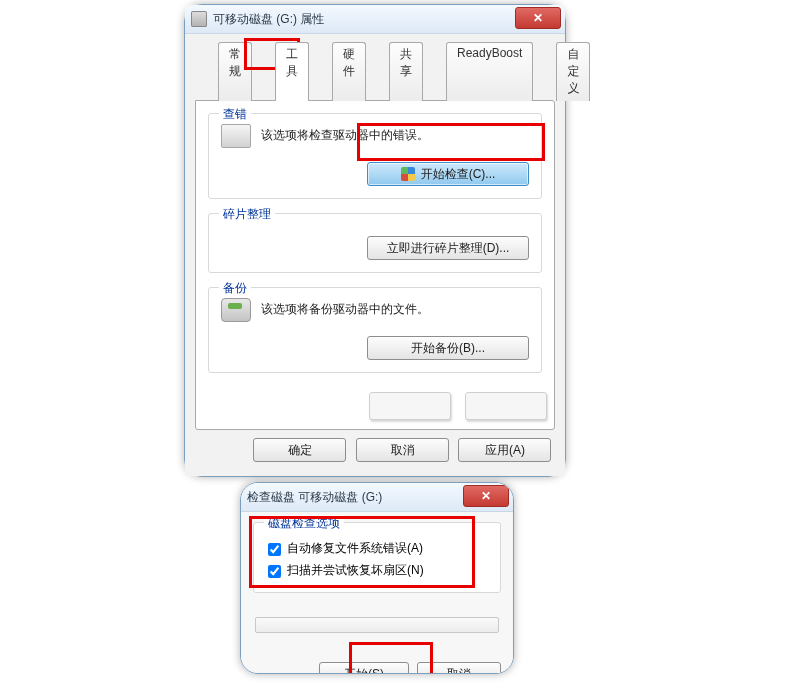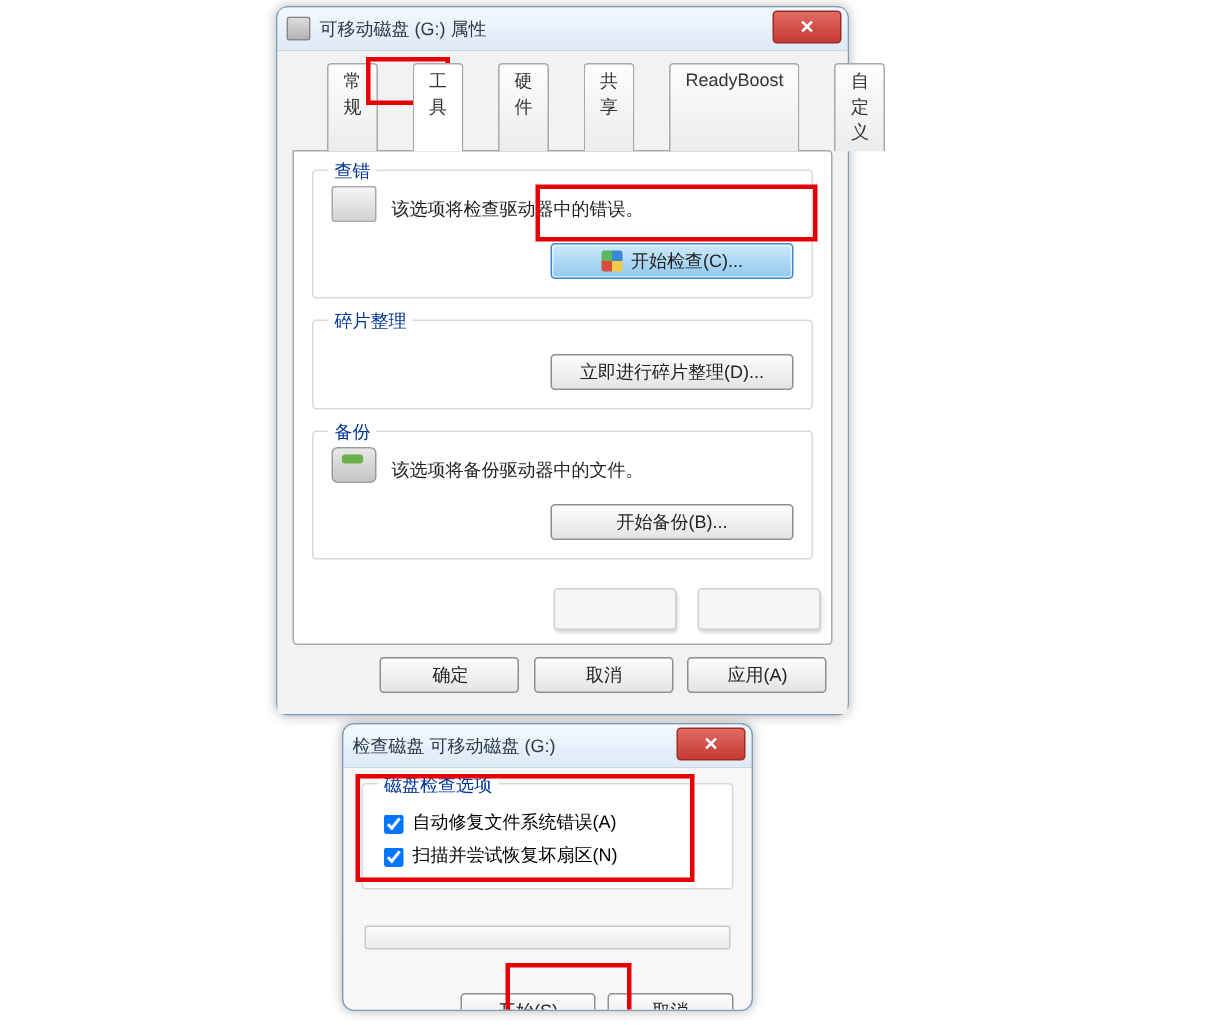--- a/index.html
+++ b/index.html
@@ -9,21 +9,21 @@
     font-size: 12px;
     background: #fff;
     width: 804px;
     height: 683px;
     position: relative;
   }
   .window {
     position: absolute;
     background: linear-gradient(#f7fbff, #e9f1f8);
     border: 1px solid #7a9ebc;
-    border-radius: 8px;
+    border-radius: 18px;
     box-shadow: 0 0 8px rgba(0,0,0,0.3);
   }
   .titlebar {
     height: 28px;
     background: linear-gradient(#f4f9ff, #dde9f6);
     border-bottom: 1px solid #c9d7e5;
     border-radius: 6px 6px 0 0;
     display: flex;
     align-items: center;
     padding: 0 6px;
@@ -95,21 +95,21 @@
     background: #fff;
   }
   .groupbox .legend {
     position: absolute;
     top: -8px;
     left: 10px;
     background: #fff;
     padding: 0 4px;
     color: #003399;
   }
-  .grouprow { display: flex; align-items: flex-end; gap: 10px; }
+  .grouprow { display: flex; align-items: center; gap: 10px; }
   .grouprow .icon {
     width: 28px; height: 22px; margin-top: 2px;
     flex: 0 0 auto;
   }
   .grouprow .desc { color: #222; }
   .btnrow { text-align: right; margin-top: 14px; }
   .winbtn {
     display: inline-flex;
     align-items: center;
     justify-content: center;
@@ -264,21 +264,21 @@
 
   <div class="ghost-buttons">
     <div class="gb"></div>
     <div class="gb"></div>
   </div>
 
   <div class="redbox" style="left:59px; top:33px; width:50px; height:26px;"></div>
   <div class="redbox" style="left:172px; top:118px; width:182px; height:32px;"></div>
 </div>
 
-<div class="window" id="win2" style="left:228px; top:482px; width:272px; height:190px; overflow:hidden;">
+<div class="window" id="win2" style="left:240px; top:482px; width:272px; height:190px; overflow:hidden;">
   <div class="titlebar">
     <div class="title-text">检查磁盘 可移动磁盘 (G:)</div>
     <div class="close-btn">
         <span class="close-x">✕</span>
       </div>
   </div>
   <div class="client" style="background:#f7f7f7; padding:10px 12px; height:160px; position:relative;">
     <div class="groupbox" style="margin-bottom:24px; padding:14px 10px 8px 10px;">
       <span class="legend" style="color:#003399;">磁盘检查选项</span>
       <label class="chkrow">

